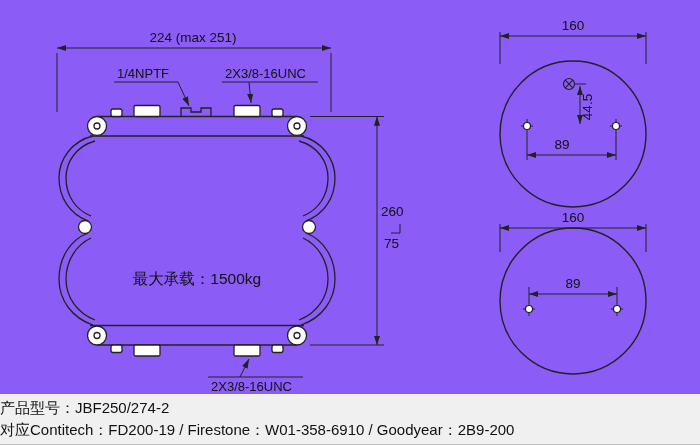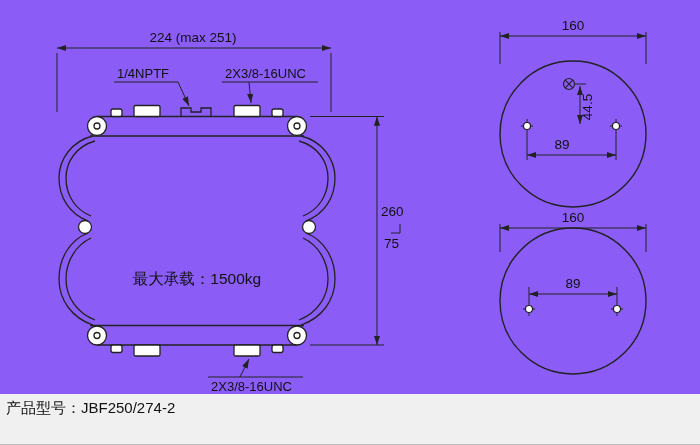--- a/index.html
+++ b/index.html
@@ -10,21 +10,21 @@
   svg { display:block; }
   svg text {
     font-family:"Liberation Sans","DejaVu Sans",sans-serif;
     fill:#111; stroke:none;
   }
   .dim  { font-size:13.5px; }
   .lbl  { font-size:13px; }
   .load { font-size:15.5px; }
   .caption {
     position:absolute; left:0; top:394px; width:700px; height:51px;
-    background:#f0f0f0; box-sizing:border-box; padding:3px 0 0 6px;
+    background:#f0f0f0; box-sizing:border-box; padding:3px 0 0 0;
     border-bottom:1px solid #bdbdbd;
   }
   .cap-line { font-size:15px; color:#111; line-height:22px; white-space:nowrap; }
 </style>
 </head>
 <body>
 
 <div class="stage">
 
   <svg width="700" height="396" viewBox="0 0 700 396">
@@ -166,15 +166,16 @@
         <line x1="611" y1="309" x2="623" y2="309"></line>
         <circle cx="617" cy="309" r="3.5" fill="#fff" stroke-width="1.2"></circle>
         <line x1="529" y1="294" x2="617" y2="294" marker-start="url(#arr)" marker-end="url(#arr)"></line>
       </g>
       <text class="dim" x="573" y="288" text-anchor="middle">89</text>
     </g>
   </svg>
 
   <div class="caption">
     <div class="cap-line">产品型号：JBF250/274-2</div>
+    <div class="cap-line">对应Contitech：FD200-19 / Firestone：W01-358-6910 / Goodyear：2B9-200</div>
   </div>
 
 </div>
 
 </body></html>

